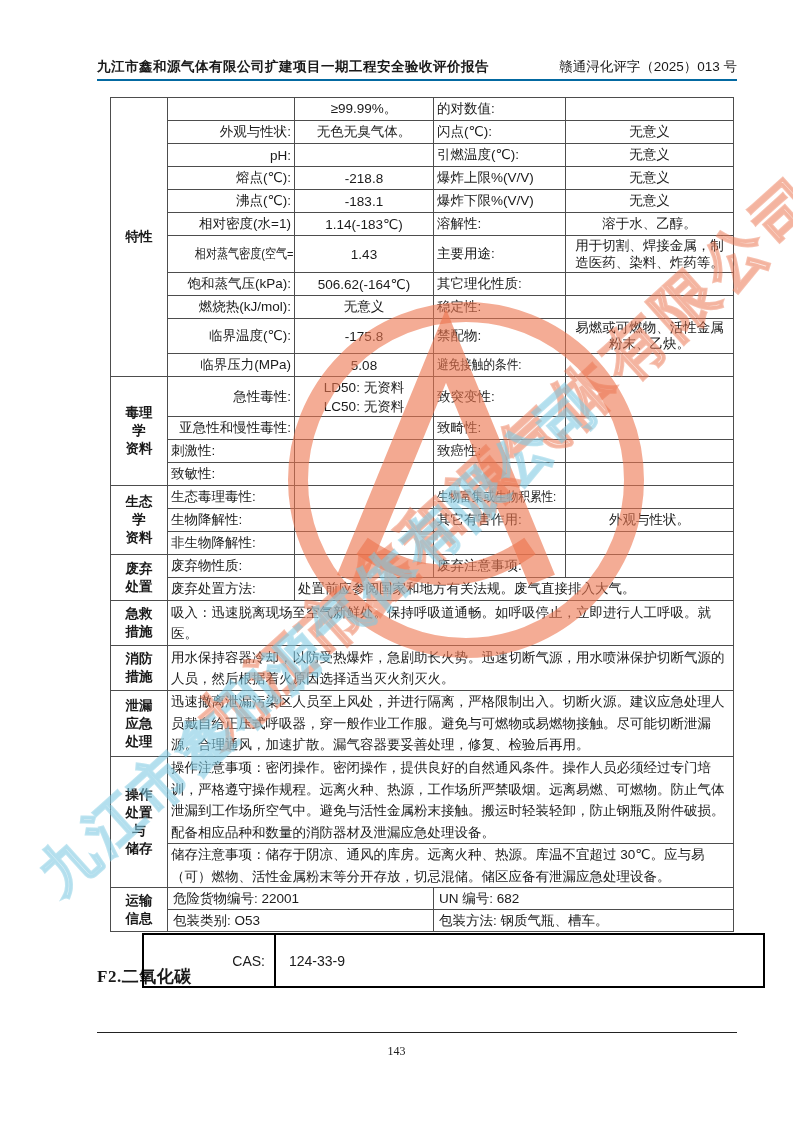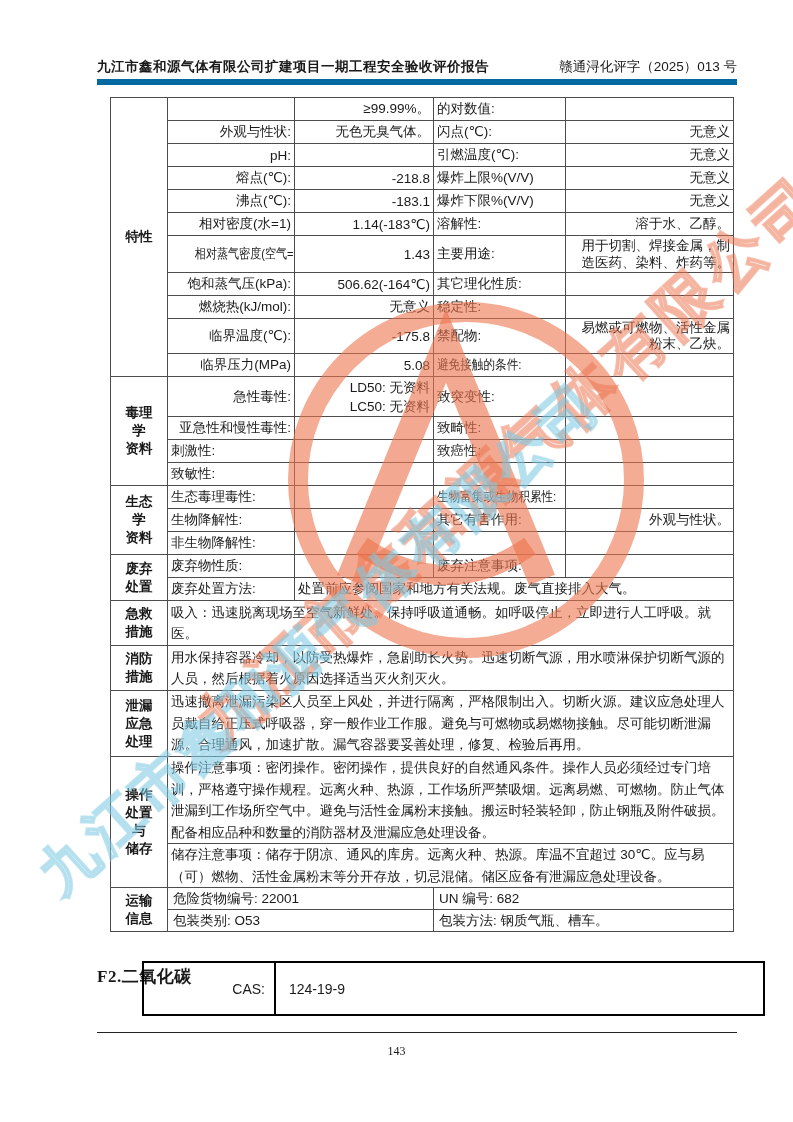--- a/index.html
+++ b/index.html
@@ -5,50 +5,50 @@
   html,body { margin:0; padding:0; background:#e8e8e8; }
   .page {
     position:relative; width:793px; height:1122px; margin:0 auto;
     background:#ffffff; overflow:hidden;
     font-family:"Liberation Sans","DejaVu Sans",sans-serif; color:#1a1a1a;
   }
   
   .header {
     position:absolute; left:97px; top:58px; width:640px;
     display:flex; justify-content:space-between; align-items:flex-end;
-    border-bottom:6px solid #0369a1; padding-bottom:3px;
+    border-bottom:2px solid #0369a1; padding-bottom:3px;
     font-size:13.5px;
   }
   .header .ht { font-weight:bold; letter-spacing:0.5px; }
   .header .hn { font-weight:normal; }
   
   .tblwrap { position:absolute; left:110px; top:97px; width:624px; z-index:1; }
   table.msds { border-collapse:collapse; table-layout:fixed; width:623px; font-size:13.5px; }
   table.msds td { border:1px solid #4d4d4d; padding:0 3px; overflow:hidden; vertical-align:middle; }
   td.sec { font-weight:bold; text-align:center; border-right:4px double #4d4d4d; padding:0 2px; }
   td.sectop { vertical-align:top; padding-top:2px; }
   td.lab { text-align:right; padding-right:2px; white-space:nowrap; }
   td.lab2 { text-align:left; border-left:4px double #4d4d4d; white-space:nowrap; }
-  td.val, td.val2 { text-align:right; padding-left:4px;margin-top:43px; }
+  td.val, td.val2 { text-align:center; padding-left:4px;margin-top:43px; }
   .pre { white-space:pre-line; }
   td.para { text-align:left; padding:2px 5px; line-height:21.5px; border-left:4px double #4d4d4d; }
   td.paraval { text-align:left; padding:1px 4px; line-height:20px; }
   td.ld { line-height:19px; padding-left:4px; }
   .squeeze { display:inline-block; transform:scaleX(0.82); transform-origin:right center; white-space:nowrap; }
   .squeezeL { display:inline-block; transform:scaleX(0.86); transform-origin:left center; white-space:nowrap; }
   tr.r22 { height:22px; } tr.r23 { height:23px; } tr.r31 { height:31px; }
   tr.r33 { height:33px; } tr.r40 { height:40px; } tr.r45 { height:45px; }
   tr.r66 { height:66px; } tr.r86 { height:86px; } tr.r44 { height:44px; }
   
   .f2h {
     position:absolute; left:97px; top:924px; z-index:1;
     font-family:"Liberation Serif","DejaVu Serif",serif;
     font-weight:bold; font-size:17px; letter-spacing:0.5px;margin-top:41px;
   }
-  .caswrap { position:absolute; left:110px; top:961px; width:624px; z-index:1;padding-left:32px; }
+  .caswrap { position:absolute; left:110px; top:933px; width:624px; z-index:1;padding-left:32px; }
   table.cas { border-collapse:collapse; table-layout:fixed; width:623px; font-size:14px; }
   table.cas td { border:2px solid #000; }
   td.caslab { width:120px; text-align:right; padding-right:9px; height:49px; }
   td.casval { border-left:5px double #000; text-align:left; padding-left:13px; }
   
   .footline { position:absolute; left:97px; top:1032px; width:640px; border-top:1.5px solid #222; z-index:1; }
   .pagenum {
     position:absolute; left:0; top:1044px; width:100%; text-align:center;
     font-family:"Liberation Serif","DejaVu Serif",serif; font-size:12px; z-index:1;
   }
@@ -271,21 +271,21 @@
     </table>
   </div>
 
   <div class="f2h">F2.二氧化碳</div>
 
   <div class="caswrap">
     <table class="cas">
       <tbody>
         <tr>
           <td class="caslab">CAS:</td>
-          <td class="casval">124-19-9</td>
+          <td class="casval">124-33-9</td>
         </tr>
       </tbody>
     </table>
   </div>
 
   <div class="footline"></div>
   <div class="pagenum">143</div>
 
   <div class="wm wm-circle"></div>
   <svg class="wm wm-logo" width="316" height="316" viewBox="0 0 316 316">

